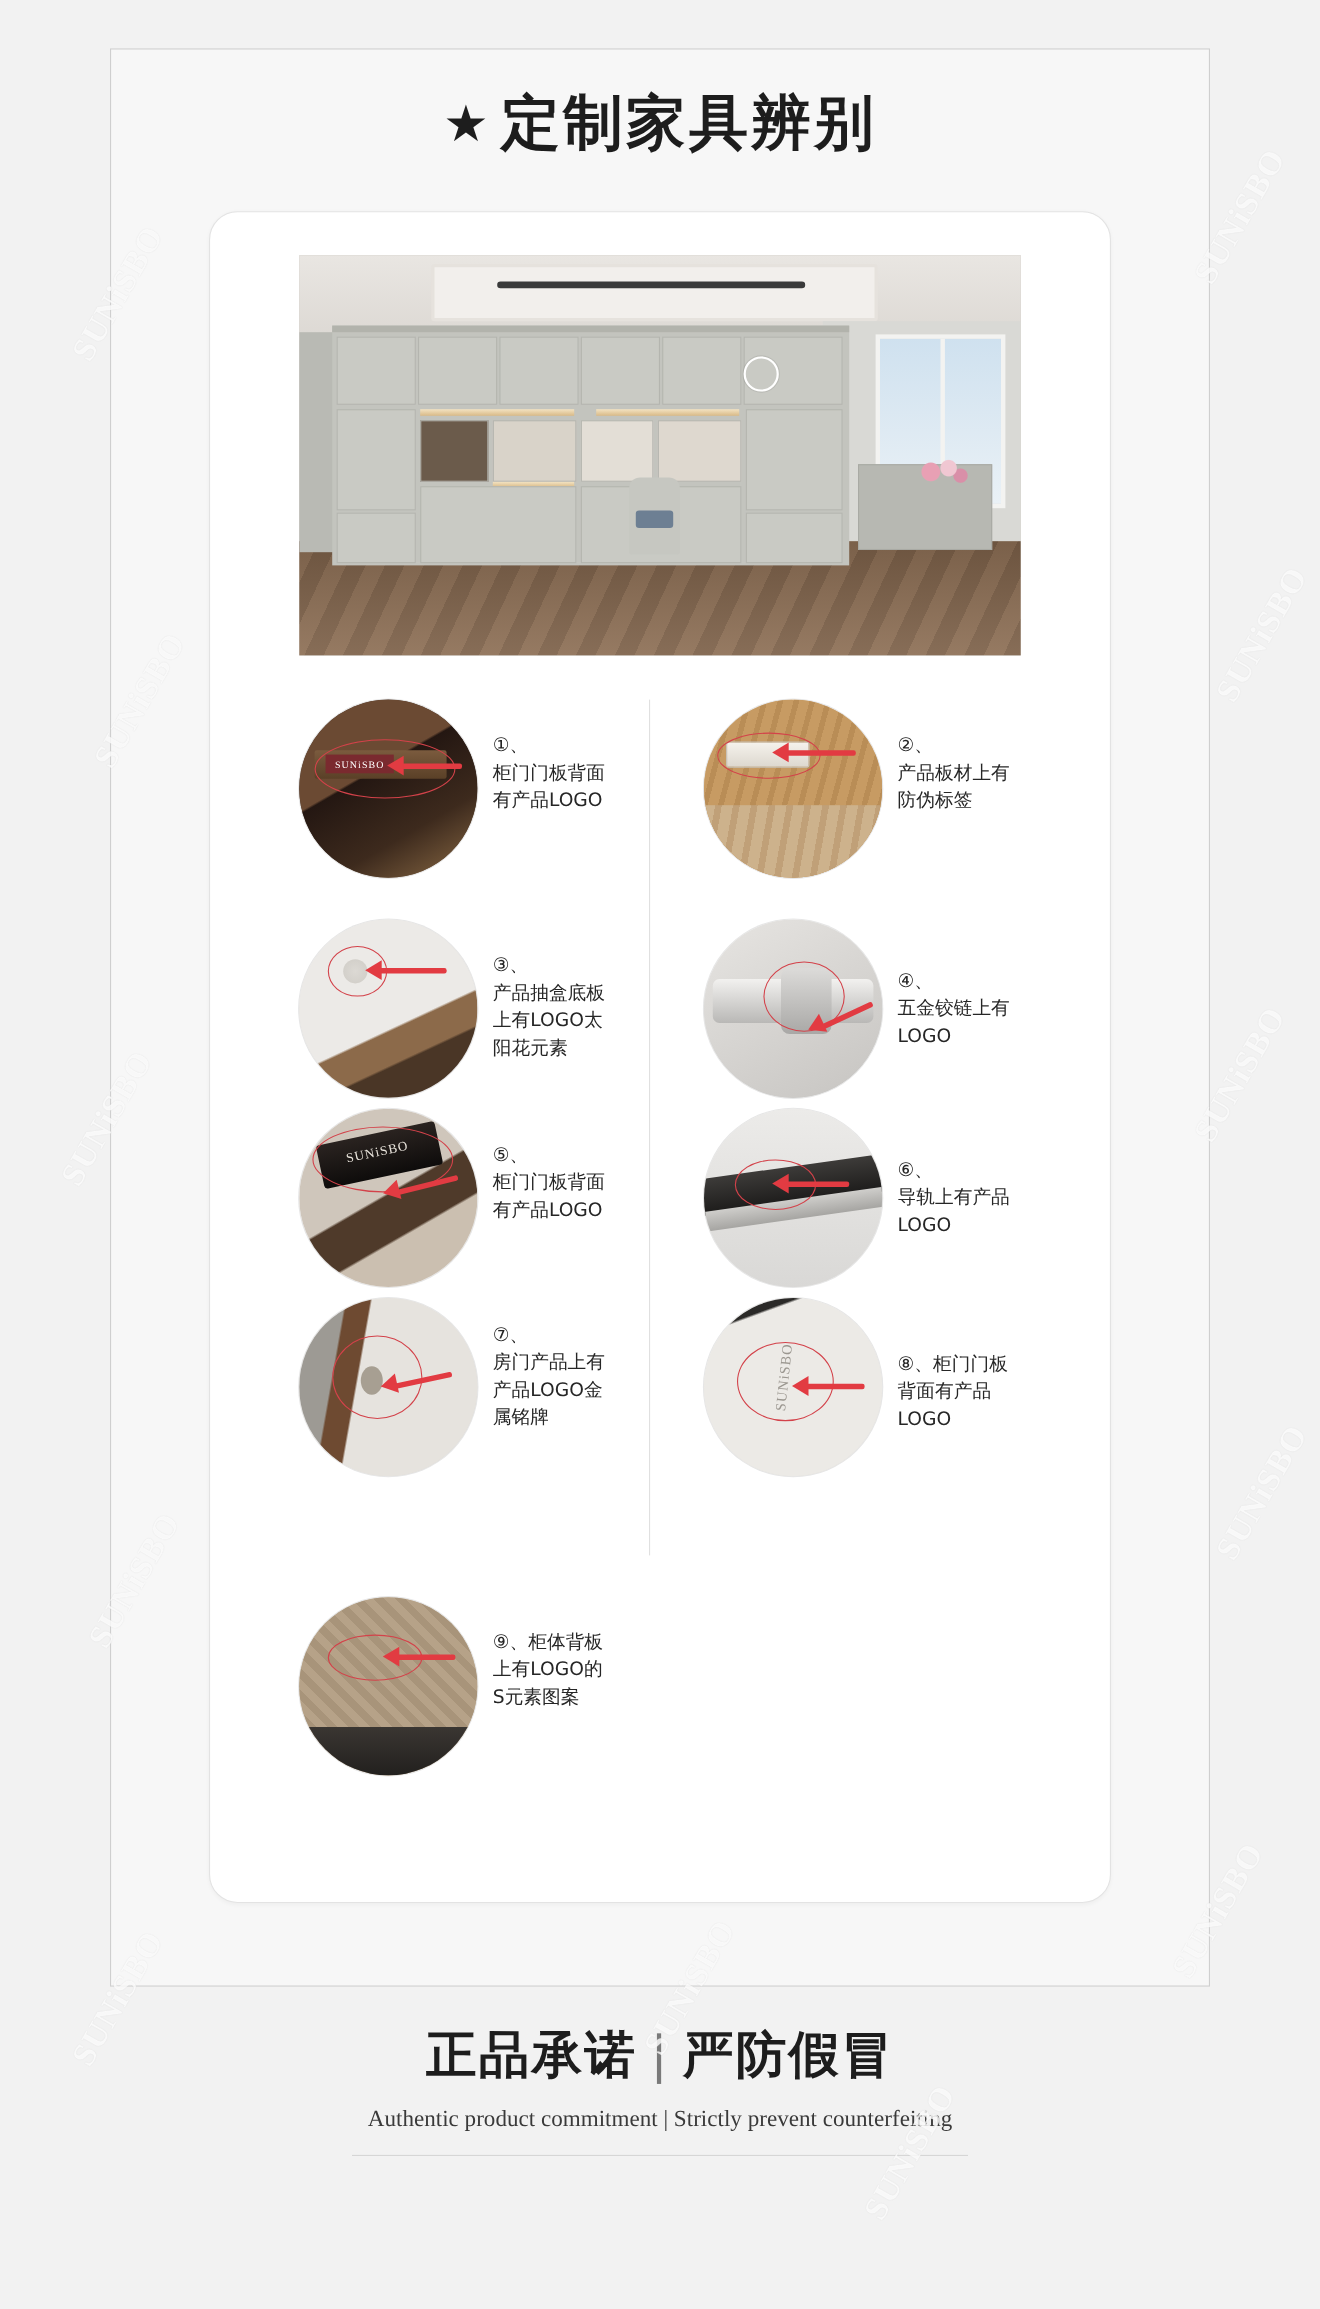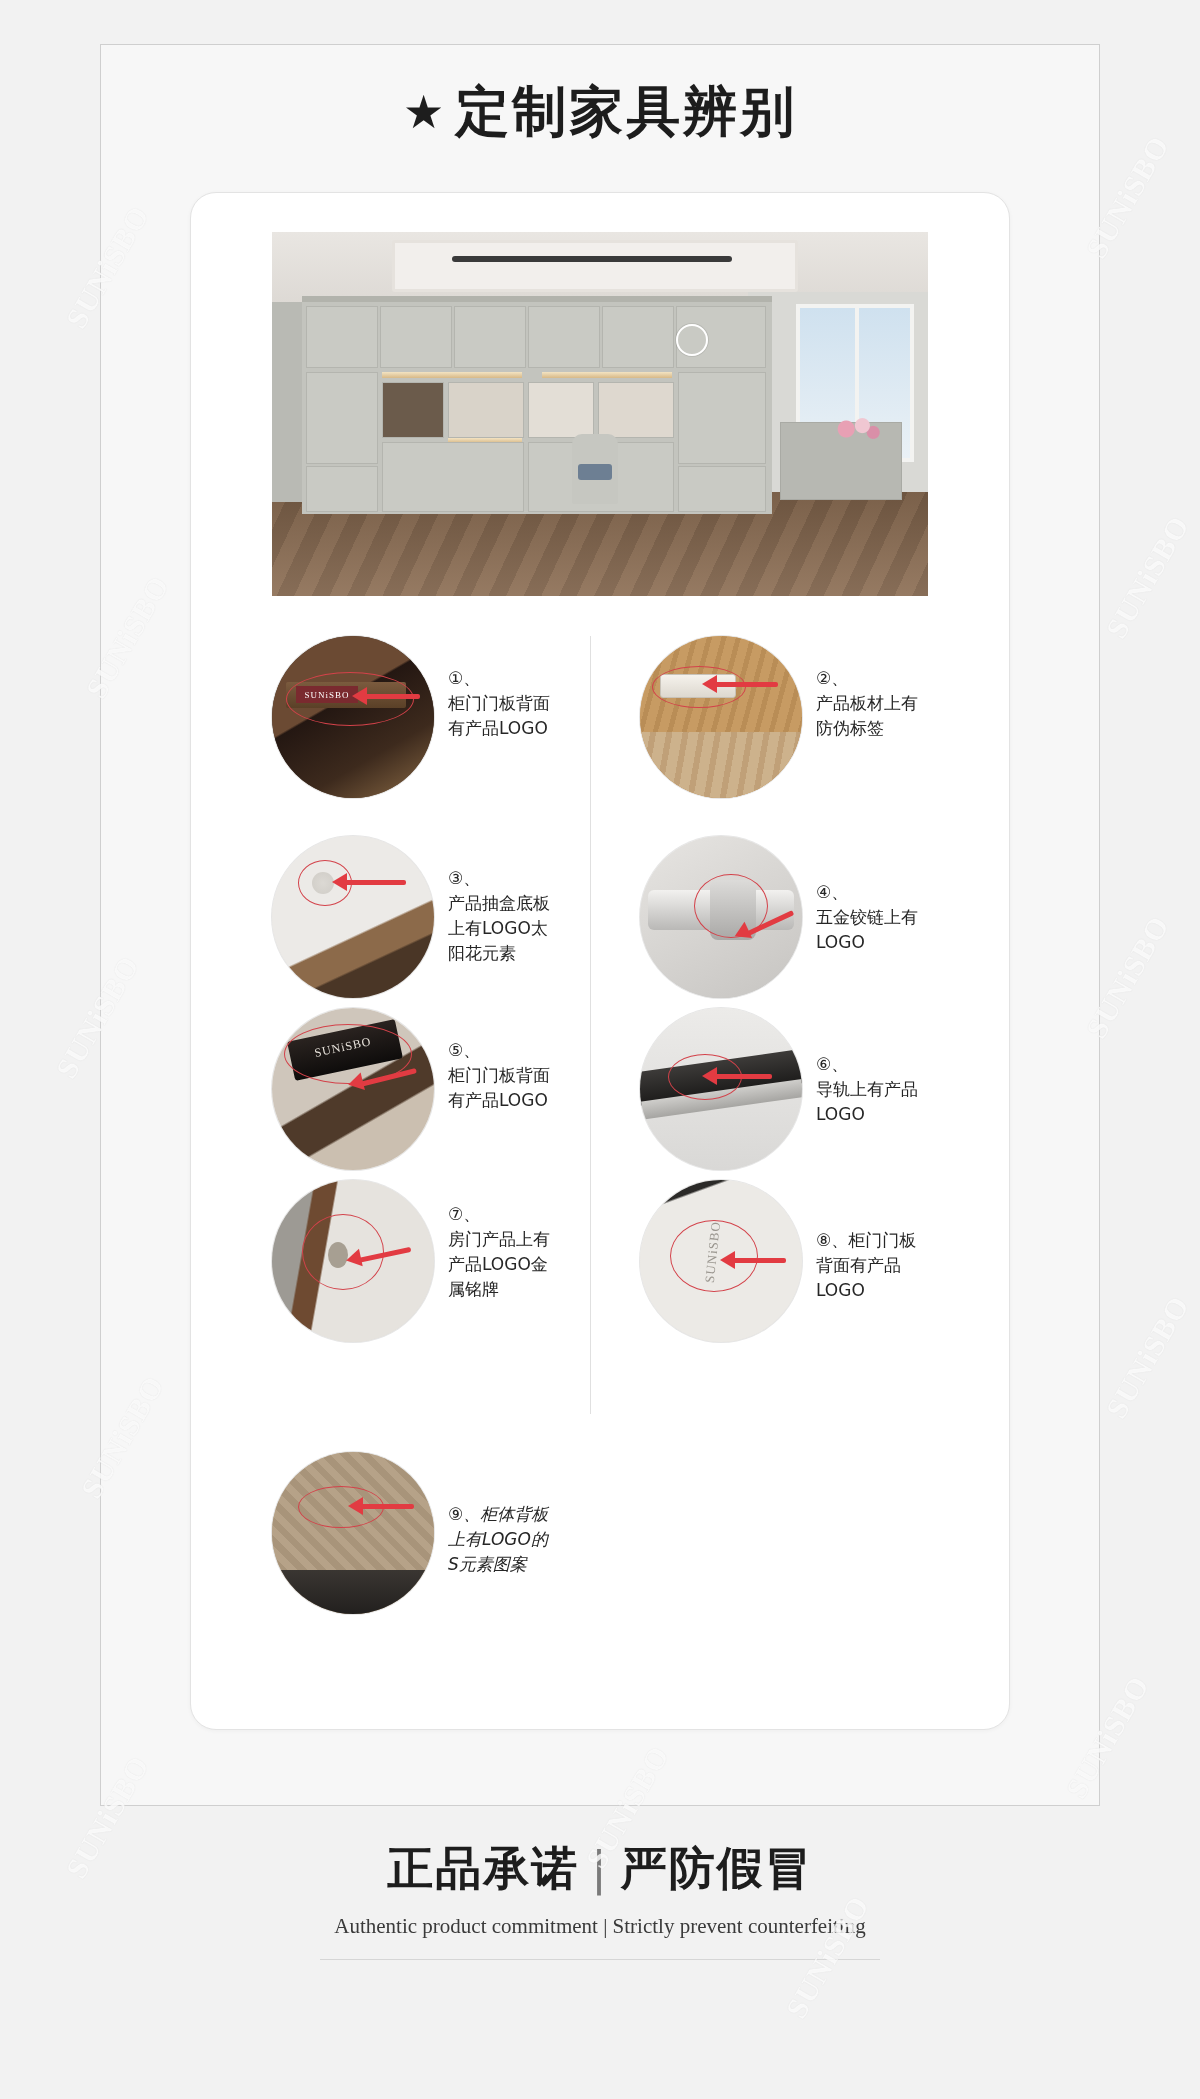--- a/index.html
+++ b/index.html
@@ -308,21 +308,21 @@
   <div class="item" style="left:82px;top:816px;">
     <div class="circle tex-panel">
       <div class="ph" style="background:repeating-linear-gradient(45deg,#b6a288 0 7px,#a8947a 7px 14px);"></div>
       <div style="position:absolute;left:0;bottom:0;width:100%;height:44px;background:linear-gradient(#3a3632,#22201e);"></div>
       <div class="mark" style="left:26px;top:34px;width:84px;height:40px;"></div>
       <div class="arrow">
         <div class="shaft" style="left:88px;top:52px;width:54px;"></div>
         <div class="head" style="left:76px;top:45px;"></div>
       </div>
     </div>
-    <div class="txt" style="top:50px;font-style:italic;">
+    <div class="txt" style="top:29px;">
       <span>⑨、柜体背板上有LOGO的S元素图案</span>
     </div>
   </div>
 
 </div>
 
 <div class="footer">
   <div class="f1">
     <span>正品承诺</span><span class="bar">|</span><span>严防假冒</span>
   </div>

